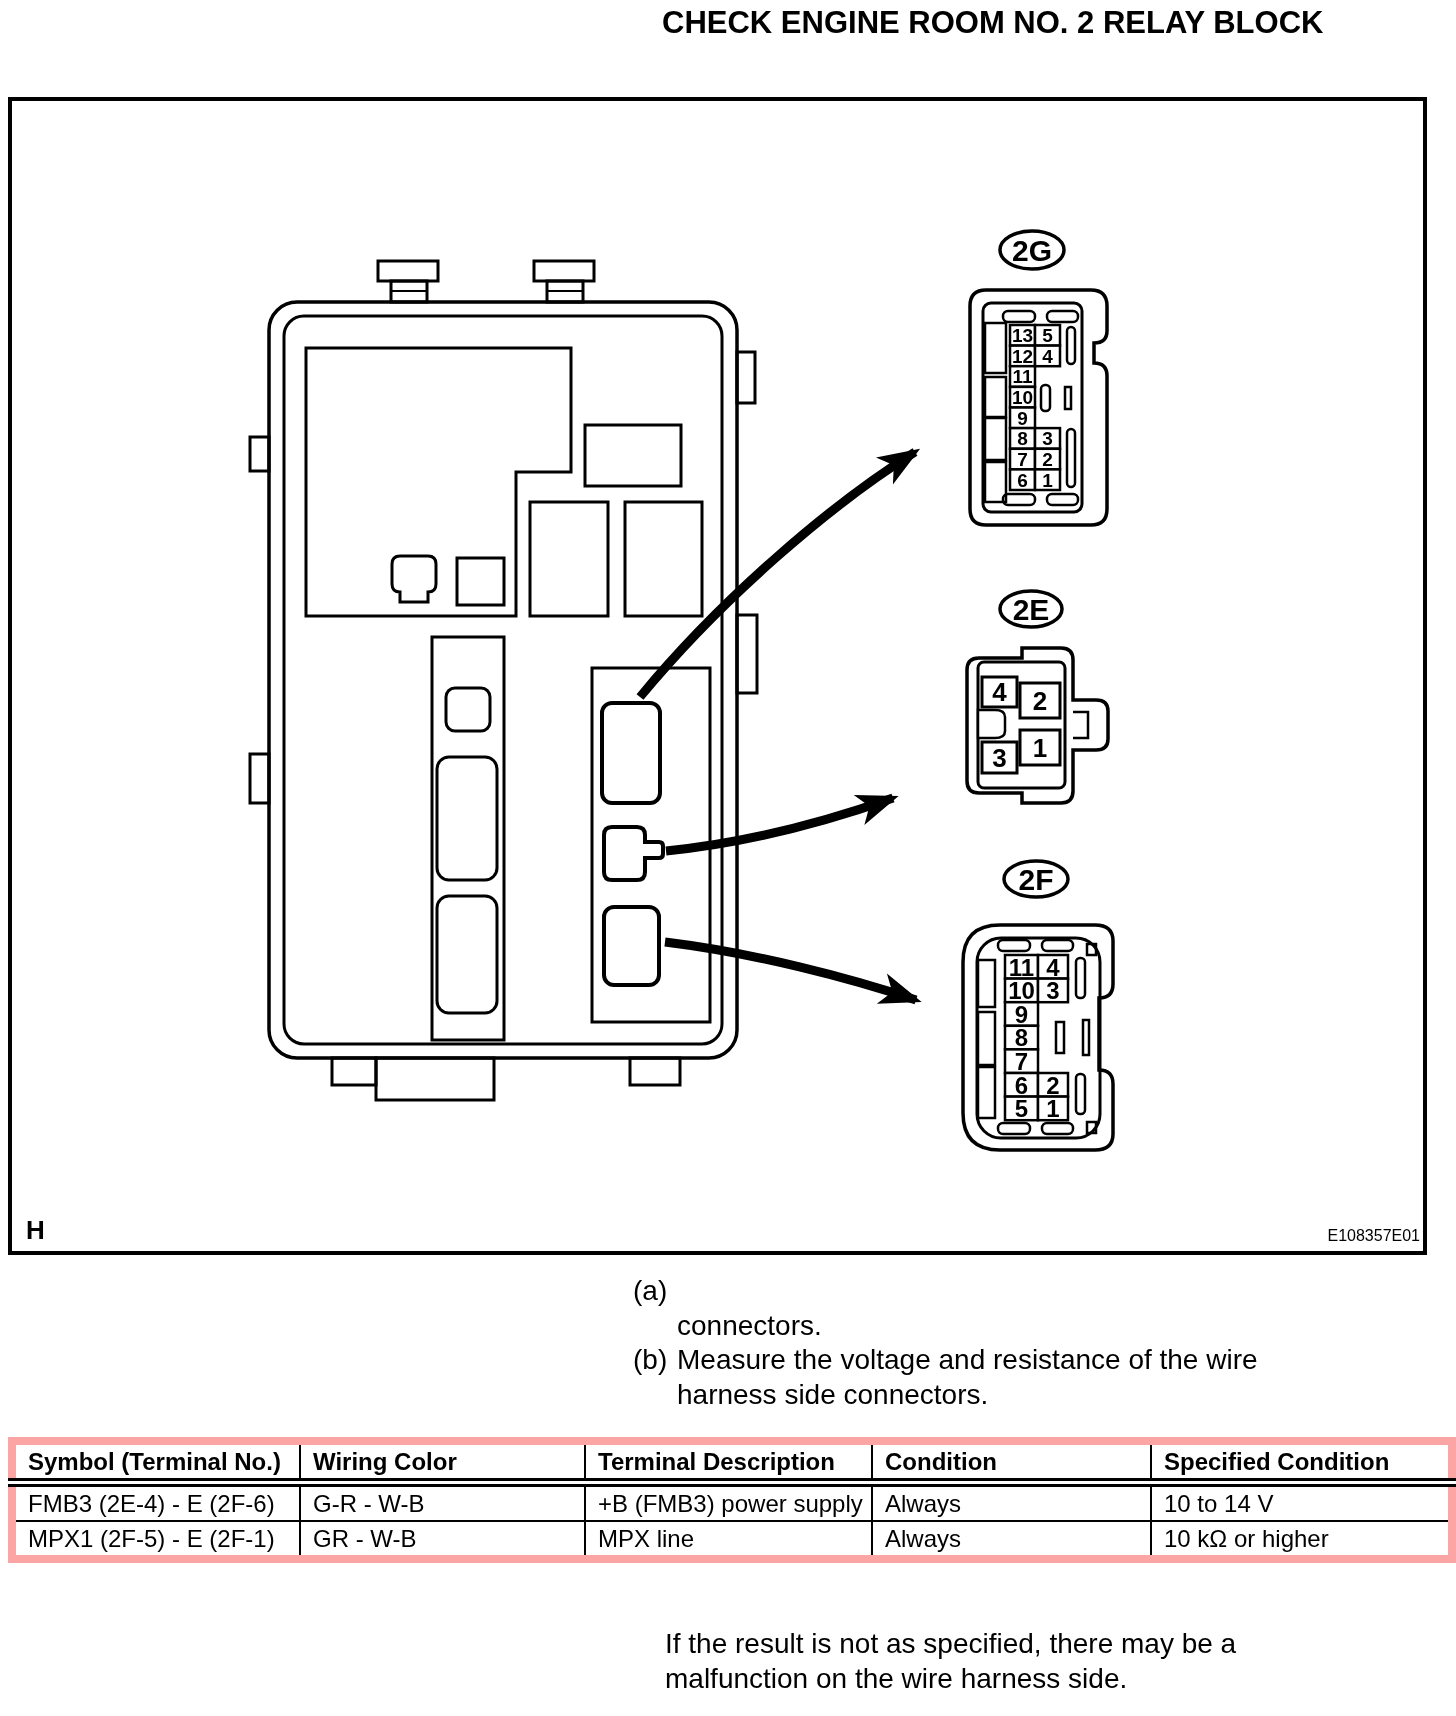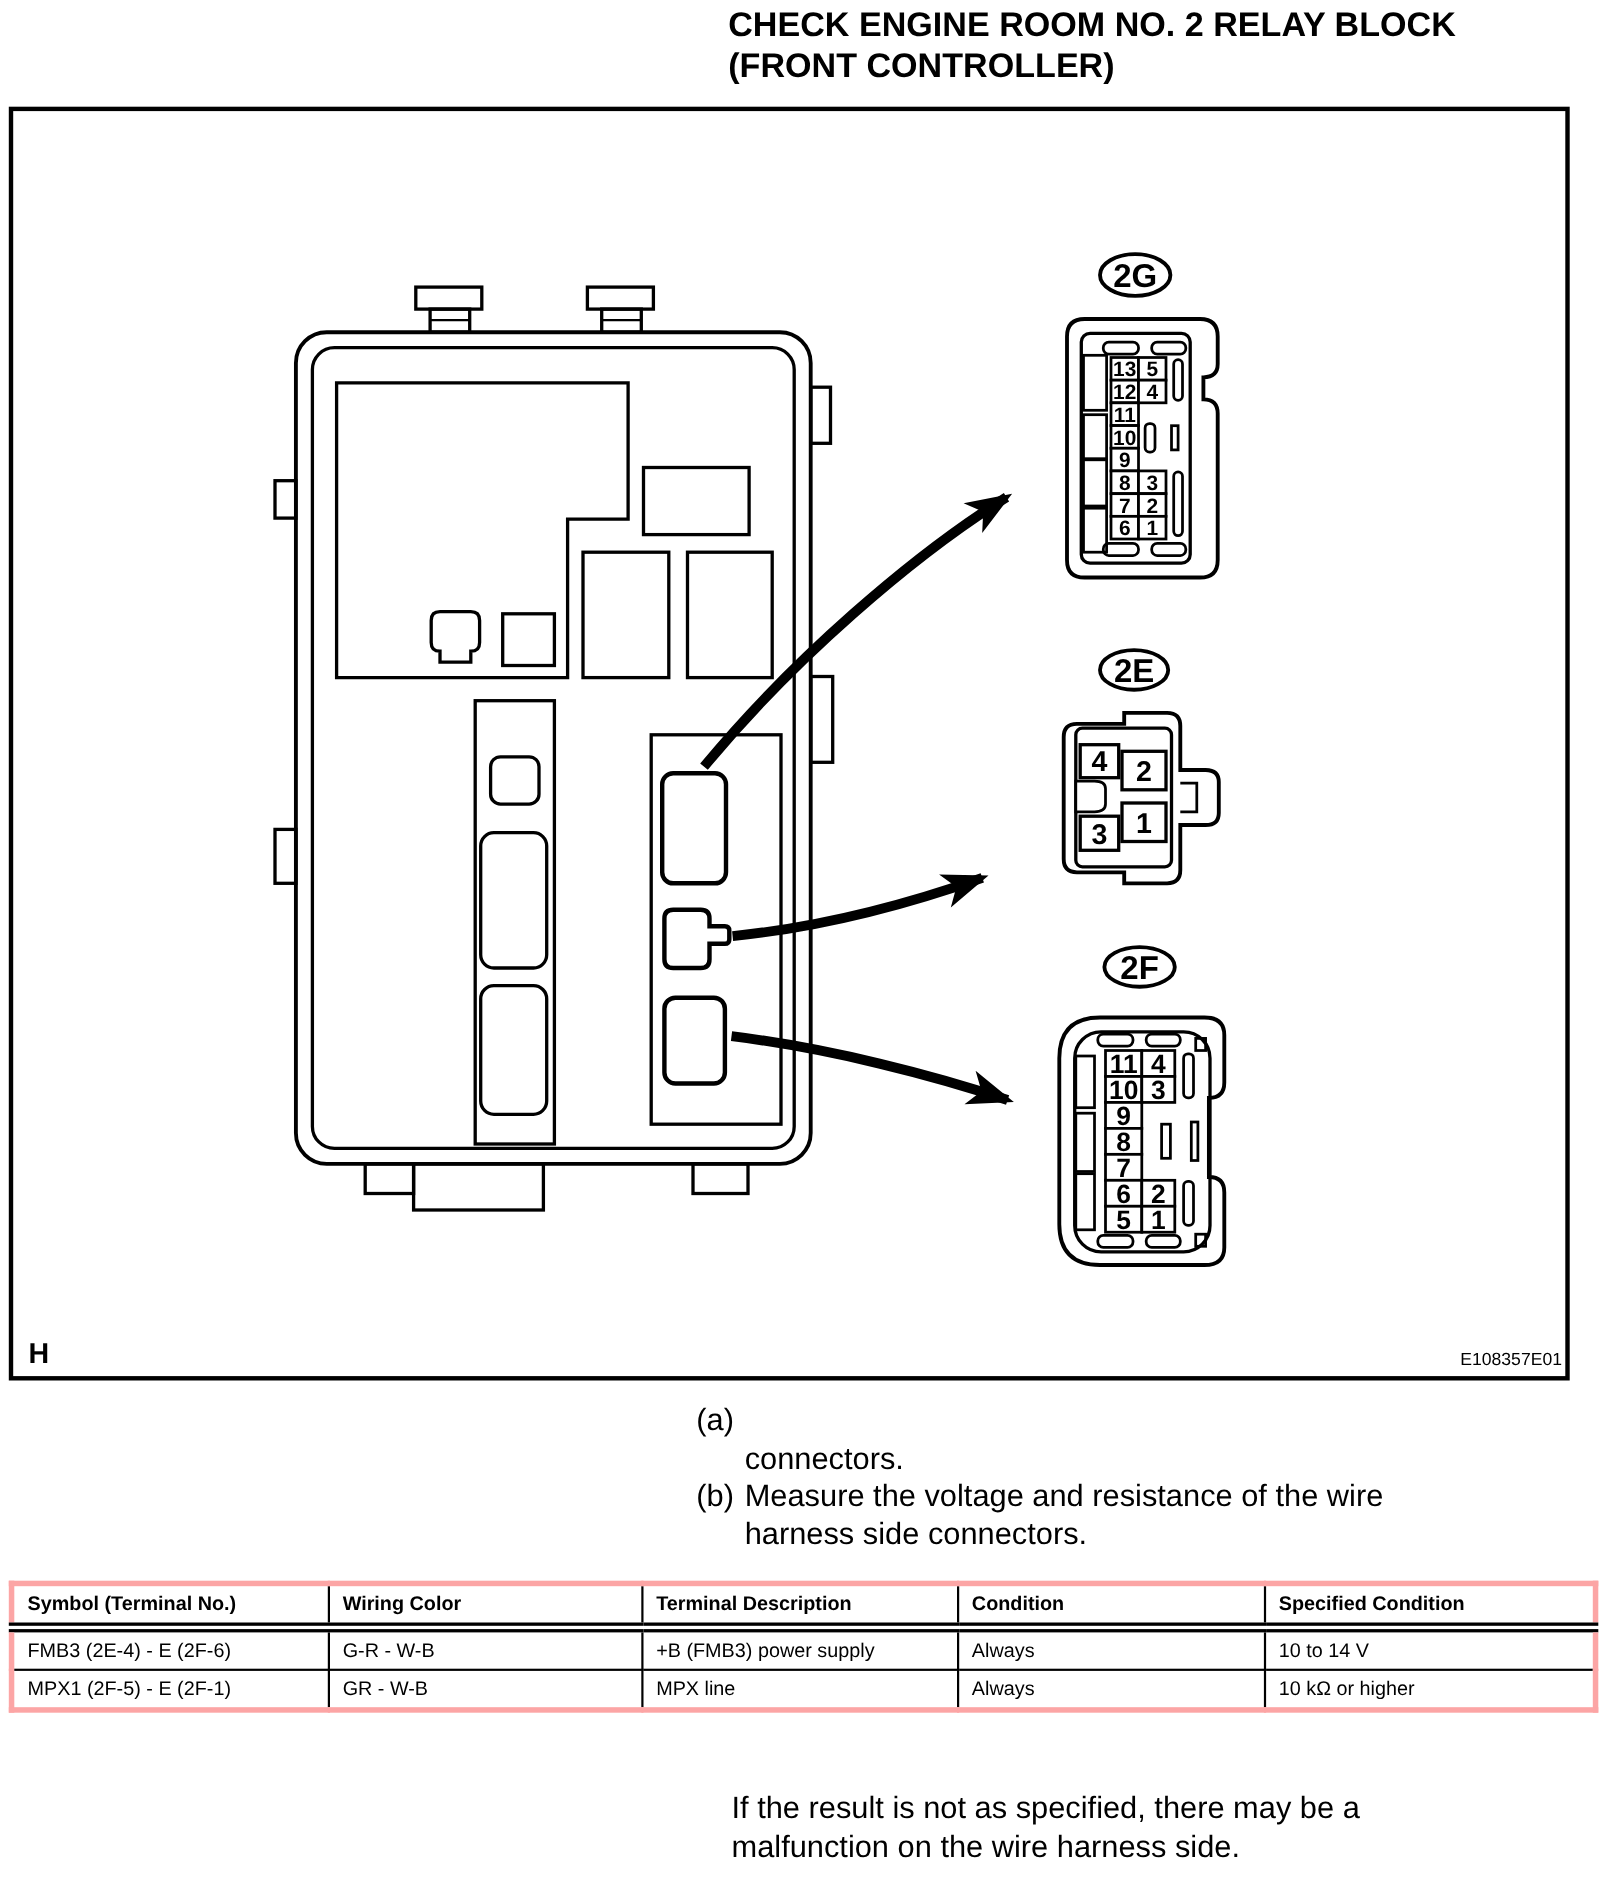--- a/index.html
+++ b/index.html
@@ -18,35 +18,34 @@
   .n19{font-size:19px;} .n24{font-size:24px;} .n26{font-size:26px;}
   .oval-label{font-family:"Liberation Sans",sans-serif;font-size:30px;font-weight:bold;text-anchor:middle;fill:#000;}
   .corner{font-family:"Liberation Sans",sans-serif;font-size:26px;font-weight:bold;fill:#000;}
   .figcode{font-family:"Liberation Sans",sans-serif;font-size:16px;fill:#000;text-anchor:end;}
   
   .steps{position:absolute;left:633px;top:1274px;font-size:28px;line-height:34.5px;}
   .step-row{display:flex;}
   .step-marker{width:44px;flex:none;}
   
   .spec-table{position:absolute;left:8px;top:1437px;width:1440px;border-collapse:collapse;table-layout:fixed;
-              border:5px solid #fca5a5;font-size:18px;}
+              border:8px solid #fca5a5;font-size:24px;}
   .spec-table th,.spec-table td{border:2px solid #000;height:31px;padding:1px 2px 1px 12px;
               text-align:left;vertical-align:middle;white-space:nowrap;overflow:hidden;}
   .spec-table th{font-weight:bold;border-bottom:9px double #000;}
   
   .note{position:absolute;left:665px;top:1626px;font-size:28px;line-height:35px;}
 </style>
 </head>
 <body>
 
 <div class="page">
 
   <div class="title">
     <div>CHECK ENGINE ROOM NO. 2 RELAY BLOCK</div>
-    <div>(FRONT CONTROLLER)</div>
   </div>
 
   <svg class="figure" width="1456" height="1716" viewBox="0 0 1456 1716">
     <defs>
       <marker id="ah" markerUnits="userSpaceOnUse" markerWidth="46" markerHeight="36" refX="38" refY="18" orient="auto">
         <path d="M2,2 L44,18 L2,34 L13,18 Z" fill="#000"></path>
       </marker>
     </defs>
 
     <rect x="10" y="99" width="1415" height="1154" fill="none" stroke="#000" stroke-width="4"></rect>

